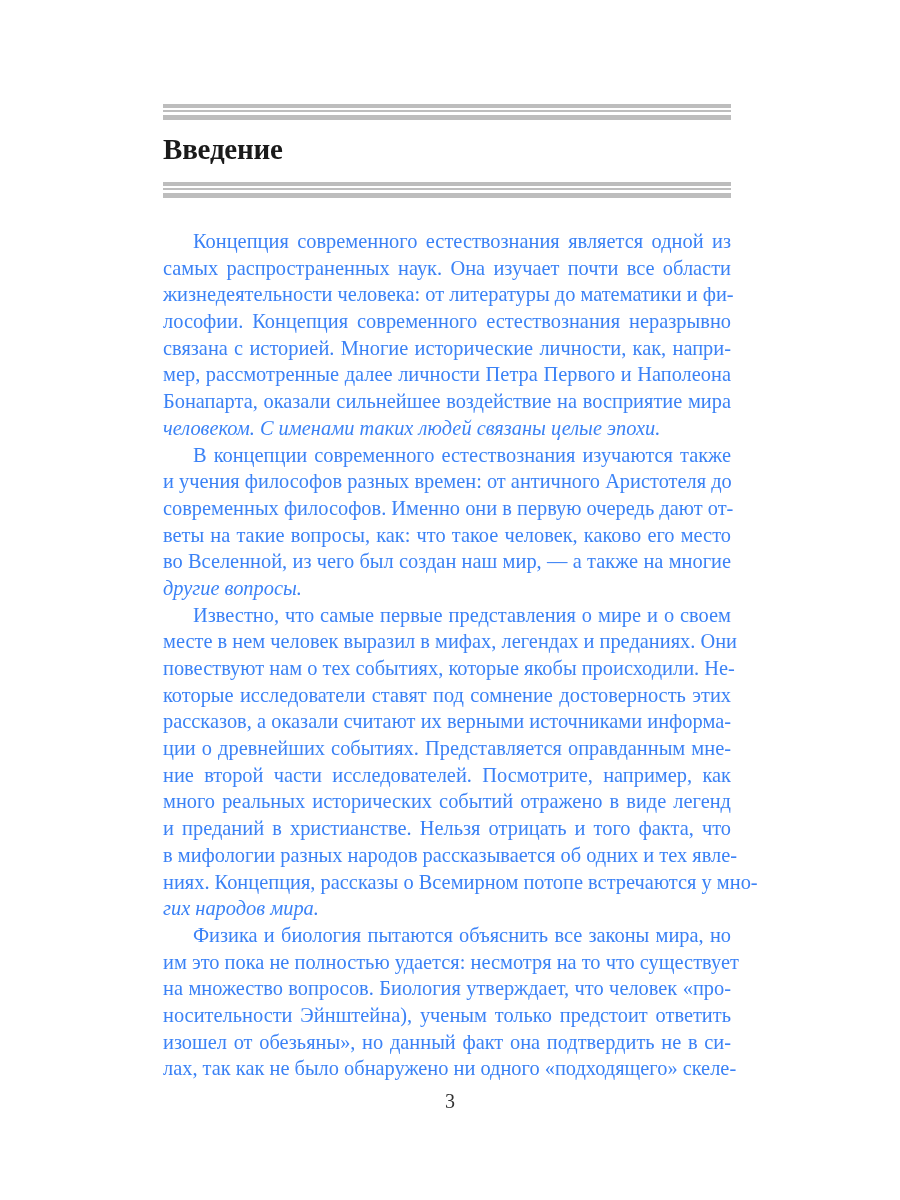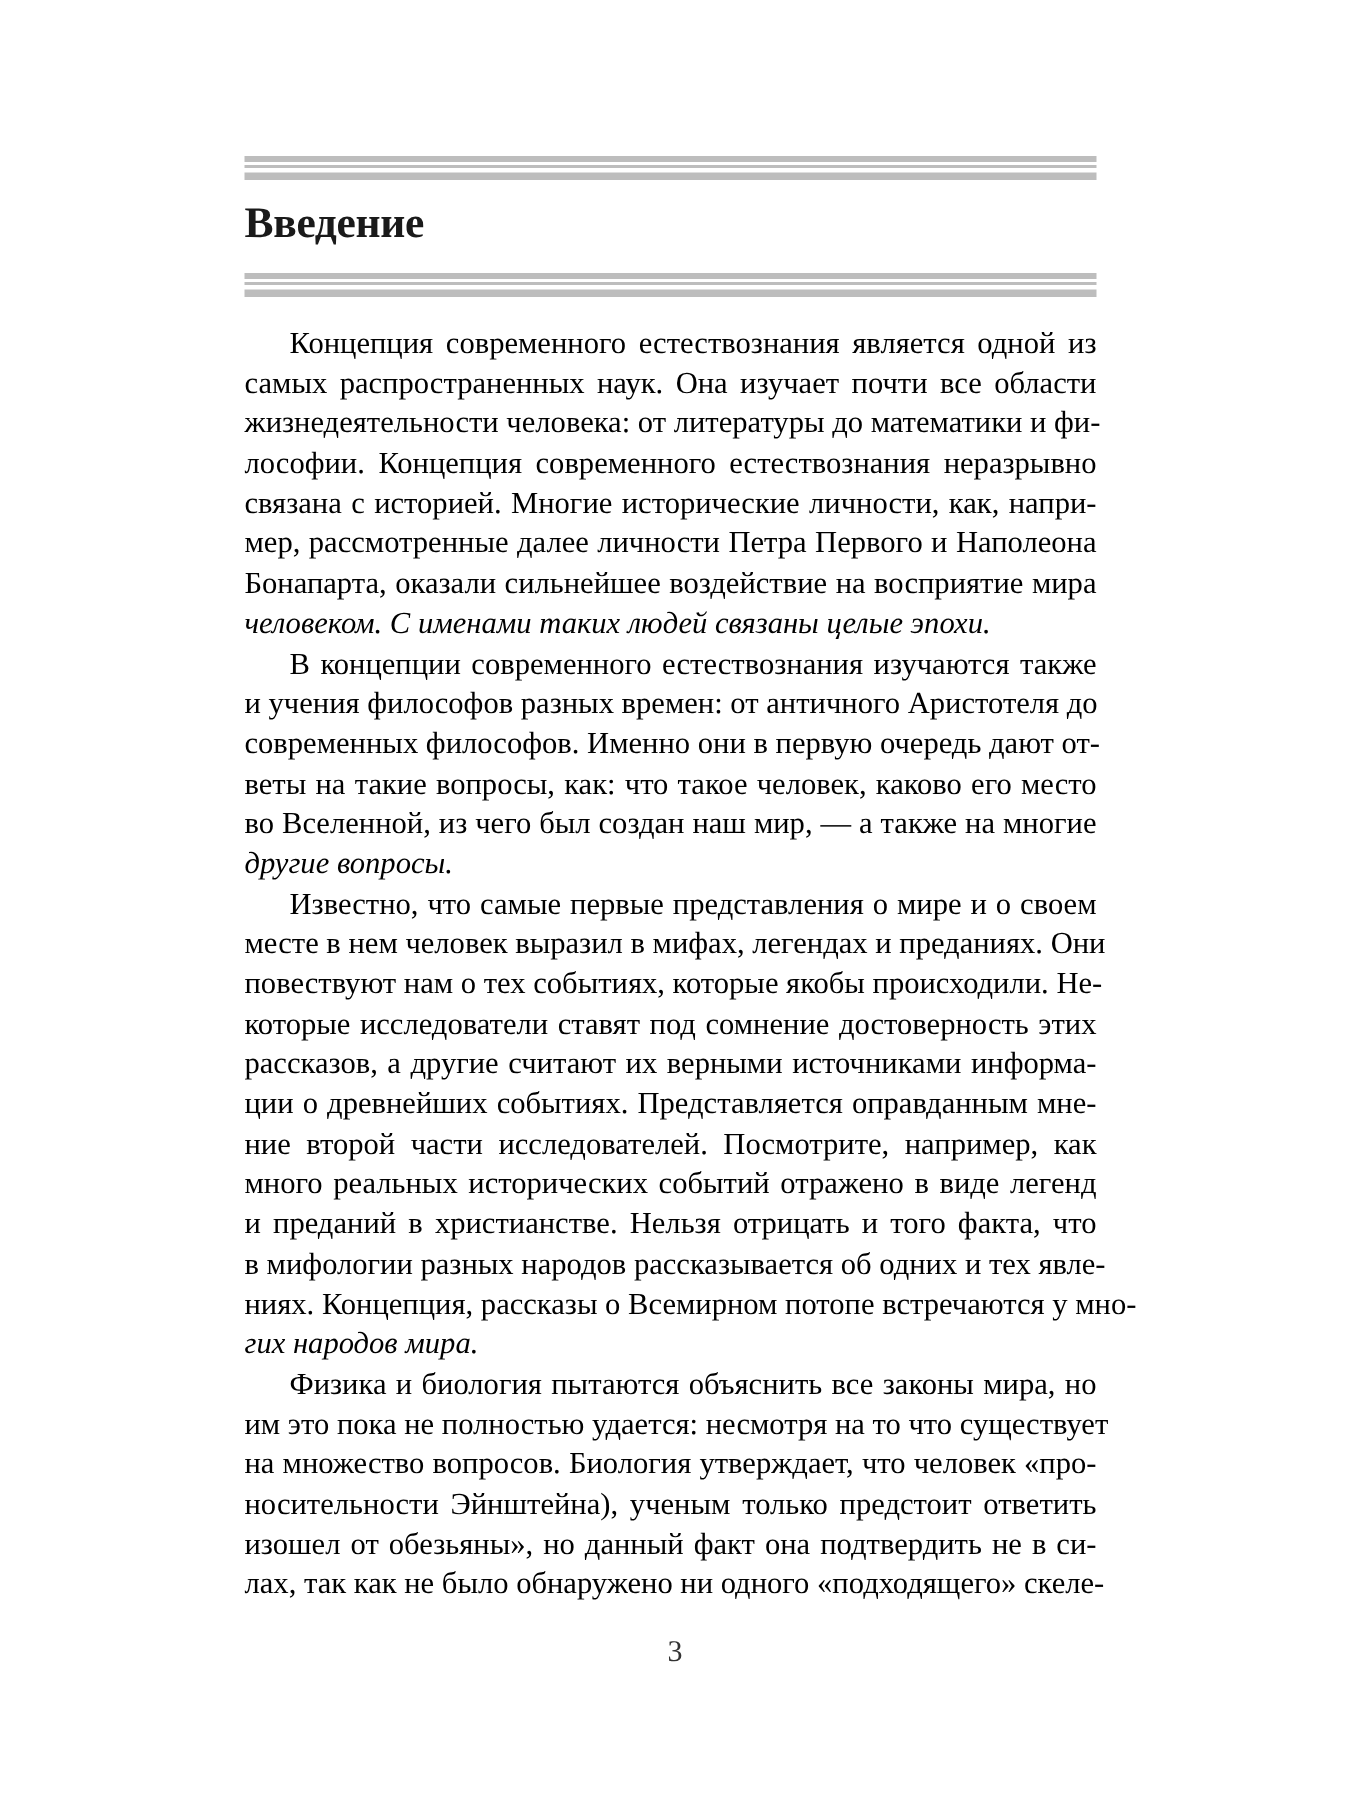--- a/index.html
+++ b/index.html
@@ -7,23 +7,23 @@
   .page { position: absolute; left: 0; top: 0; width: 765px; height: 1200px; background: #fff; }
   .rule-group { position: absolute; left: 163px; width: 568px; }
   .rule { position: absolute; left: 0; width: 100%; background: #bdbdbd; }
   .heading {
     position: absolute; left: 163px; top: 132px;
     font-family: "Liberation Serif", "DejaVu Serif", serif;
     font-weight: bold; font-size: 29px; line-height: 34px;
     color: #1a1a1a; margin: 0; letter-spacing: -0.2px;
   }
   .body-text {
-    position: absolute; left: 163px; top: 216px; width: 568px;
+    position: absolute; left: 163px; top: 228px; width: 568px;
     font-family: "Liberation Serif", "DejaVu Serif", serif;
-    font-size: 20.4px; line-height: 26.7px; color: #000000;
+    font-size: 20.4px; line-height: 26.7px; color: #3b82f6;
   }
   .para { margin: 0; }
   .line { display: block; white-space: nowrap; text-align: justify; text-align-last: justify; height: 26.7px; overflow: visible; }
   .line.last { text-align-last: left; font-style: italic; }
   .line.indent { padding-left: 30px; }
   .page-number {
     position: absolute; left: 0; width: 900px; top: 1090px; text-align: center;
     font-family: "Liberation Serif", "DejaVu Serif", serif;
     font-size: 20px; color: #333;
   }
@@ -64,21 +64,21 @@
         <span class="line">современных философов. Именно они в первую очередь дают от-</span>
         <span class="line">веты на такие вопросы, как: что такое человек, каково его место</span>
         <span class="line">во Вселенной, из чего был создан наш мир, — а также на многие</span>
         <span class="line last">другие вопросы.</span>
       </div>
       <div class="para">
         <span class="line indent">Известно, что самые первые представления о мире и о своем</span>
         <span class="line">месте в нем человек выразил в мифах, легендах и преданиях. Они</span>
         <span class="line">повествуют нам о тех событиях, которые якобы происходили. Не-</span>
         <span class="line">которые исследователи ставят под сомнение достоверность этих</span>
-        <span class="line">рассказов, а другие считают их верными источниками информа-</span>
+        <span class="line">рассказов, а оказали считают их верными источниками информа-</span>
         <span class="line">ции о древнейших событиях. Представляется оправданным мне-</span>
         <span class="line">ние второй части исследователей. Посмотрите, например, как</span>
         <span class="line">много реальных исторических событий отражено в виде легенд</span>
         <span class="line">и преданий в христианстве. Нельзя отрицать и того факта, что</span>
         <span class="line">в мифологии разных народов рассказывается об одних и тех явле-</span>
         <span class="line">ниях. Концепция, рассказы о Всемирном потопе встречаются у мно-</span>
         <span class="line last">гих народов мира.</span>
       </div>
       <div class="para">
         <span class="line indent">Физика и биология пытаются объяснить все законы мира, но</span>

